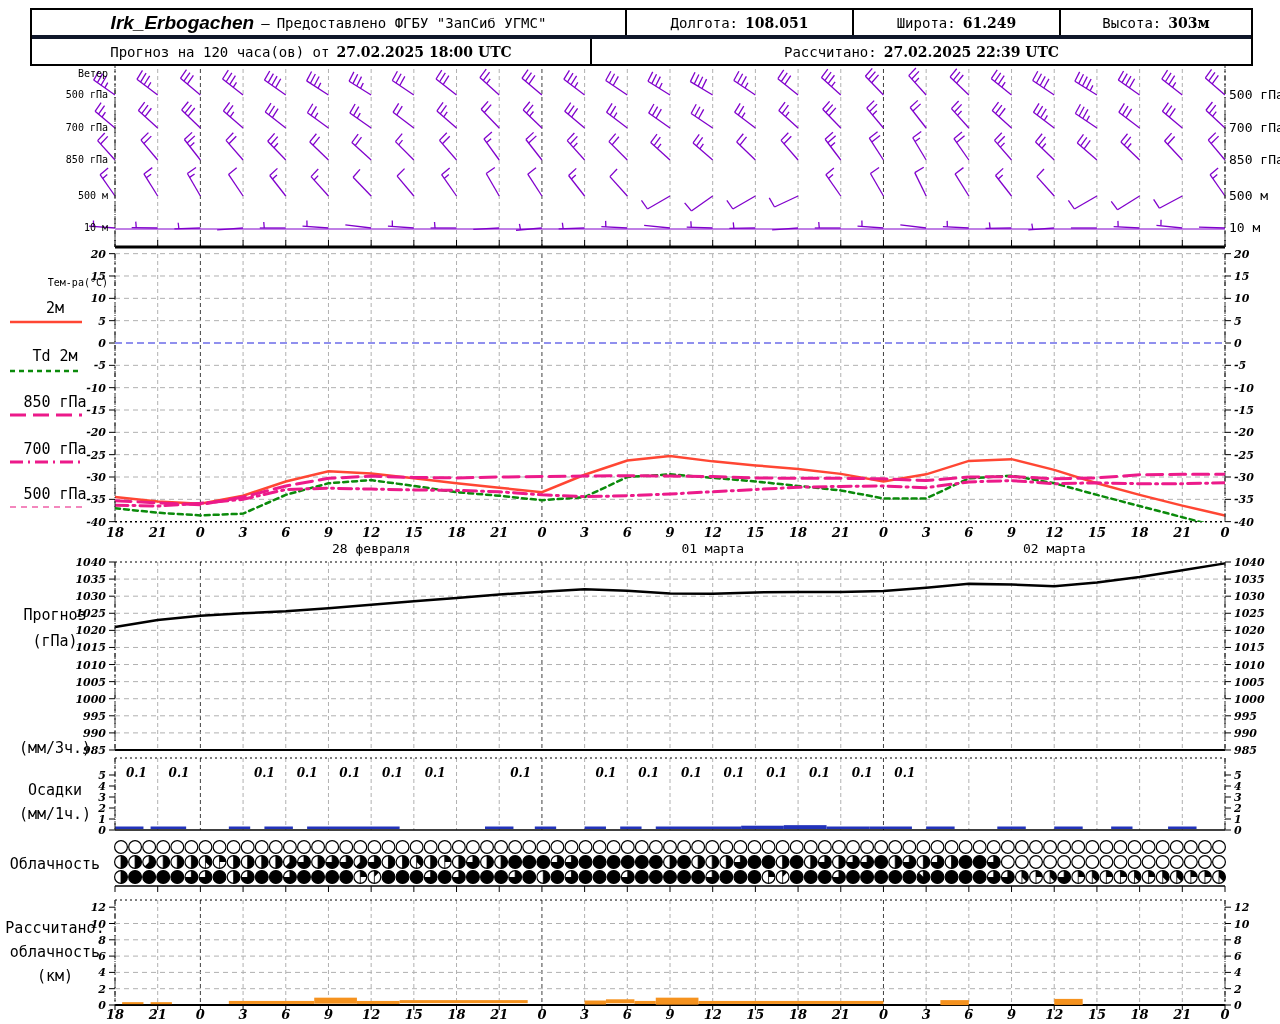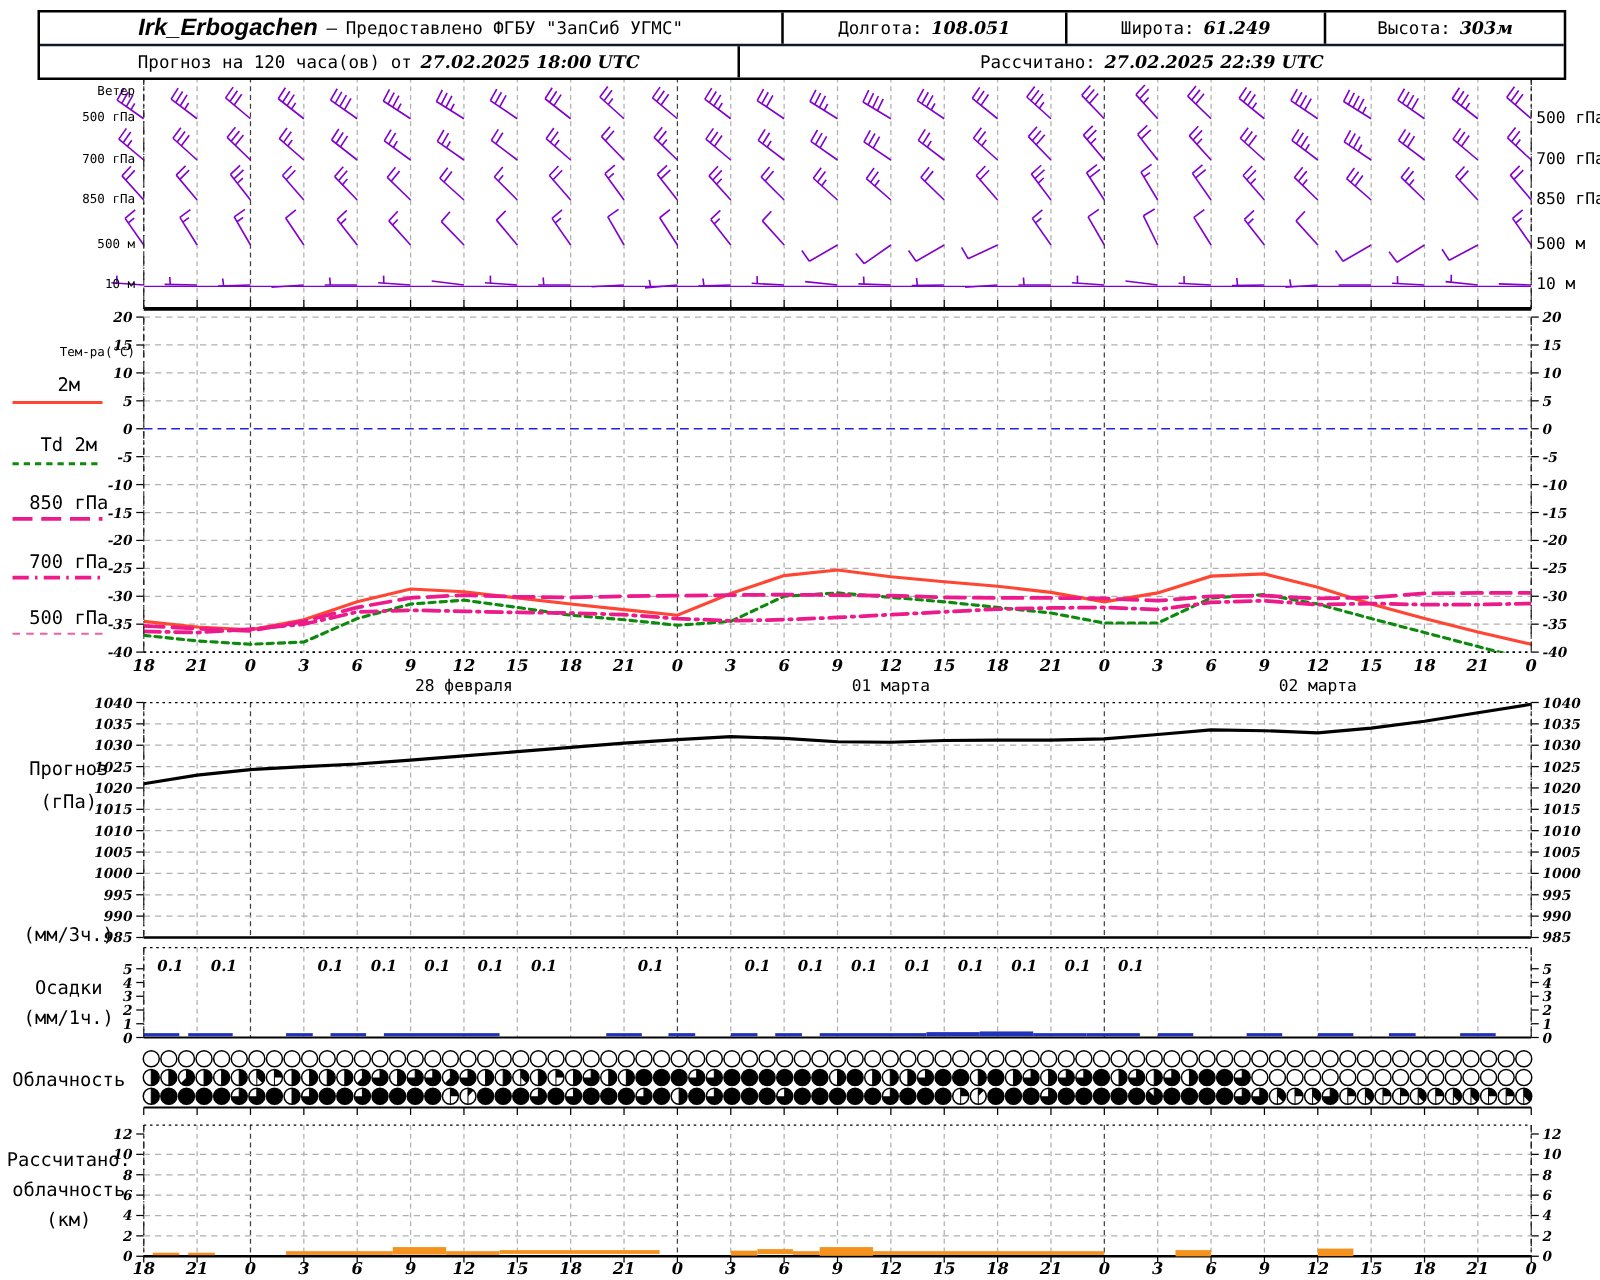--- a/index.html
+++ b/index.html
@@ -2,25 +2,25 @@
 <html><head>
 <meta charset="utf-8">
 <style>
   html,body{margin:0;padding:0;background:#fff;}
   #canvas{position:relative;width:1280px;height:1024px;background:#fff;overflow:hidden;
           font-family:"DejaVu Sans Mono",monospace;color:#000;}
   #chart{position:absolute;left:0;top:0;}
   
   #hdr{position:absolute;left:30px;top:8px;width:1219px;border:2px solid #000;background:#fff;z-index:5;}
   .hrow{display:flex;height:25px;align-items:center;}
-  .hrow+.hrow{border-top:2px solid #0f172a;}
+  .hrow+.hrow{border-top:4px solid #0f172a;}
   .hcell{display:flex;align-items:center;justify-content:center;height:100%;gap:7px;
          font-size:14px;white-space:nowrap;overflow:hidden;}
   .hcell+.hcell{border-left:2px solid #000;}
-  .hval{font-family:"DejaVu Serif",serif;font-style:italic;font-weight:bold;font-size:14px;}
+  .hval{font-family:"DejaVu Serif",serif;font-weight:bold;font-size:14px;}
   .hstation{font-family:Liberation Sans, sans-serif;font-style:italic;font-weight:bold;font-size:19px;}
   
   .lm{position:absolute;left:2px;width:106px;text-align:right;font-size:10px;line-height:14px;z-index:4;}
   .lc{position:absolute;left:2px;width:106px;text-align:center;font-size:15px;line-height:14px;z-index:4;}
   .rm{position:absolute;left:1229px;width:60px;text-align:left;font-size:13px;line-height:14px;z-index:4;}
   
   .tk{font-family:"DejaVu Serif",serif;font-style:italic;font-weight:bold;font-size:11px;fill:#000;}
   .xl{font-family:"DejaVu Serif",serif;font-style:italic;font-weight:bold;font-size:13px;fill:#000;}
   .dy{font-family:"DejaVu Sans Mono",monospace;font-size:13px;fill:#000;}
   .pl{font-family:"DejaVu Serif",serif;font-style:italic;font-weight:bold;font-size:12px;fill:#000;}

